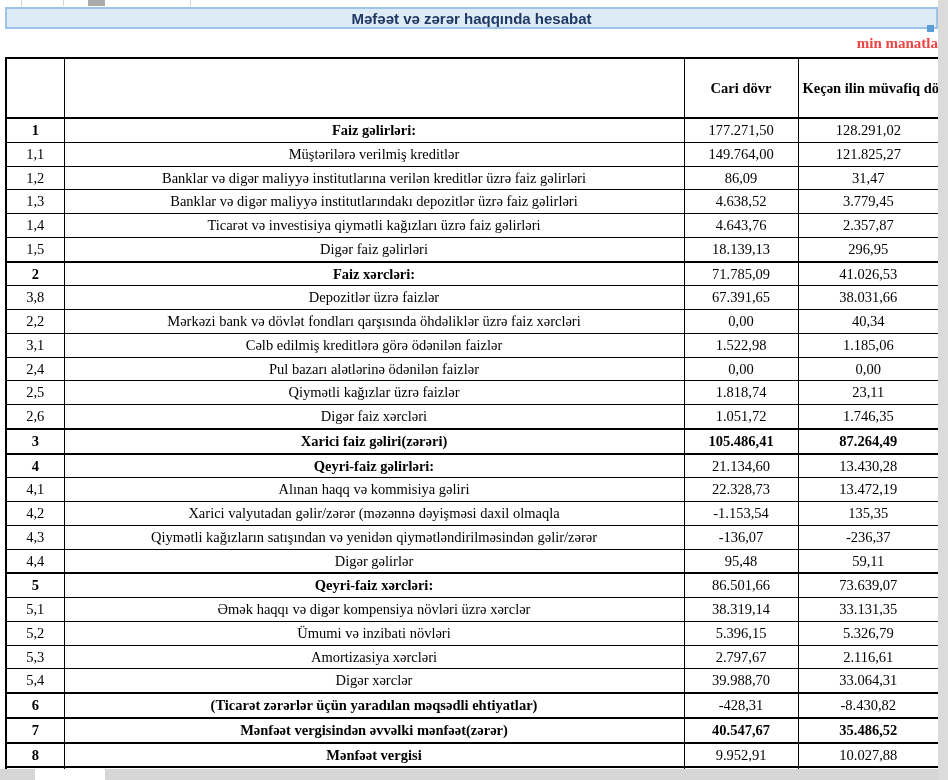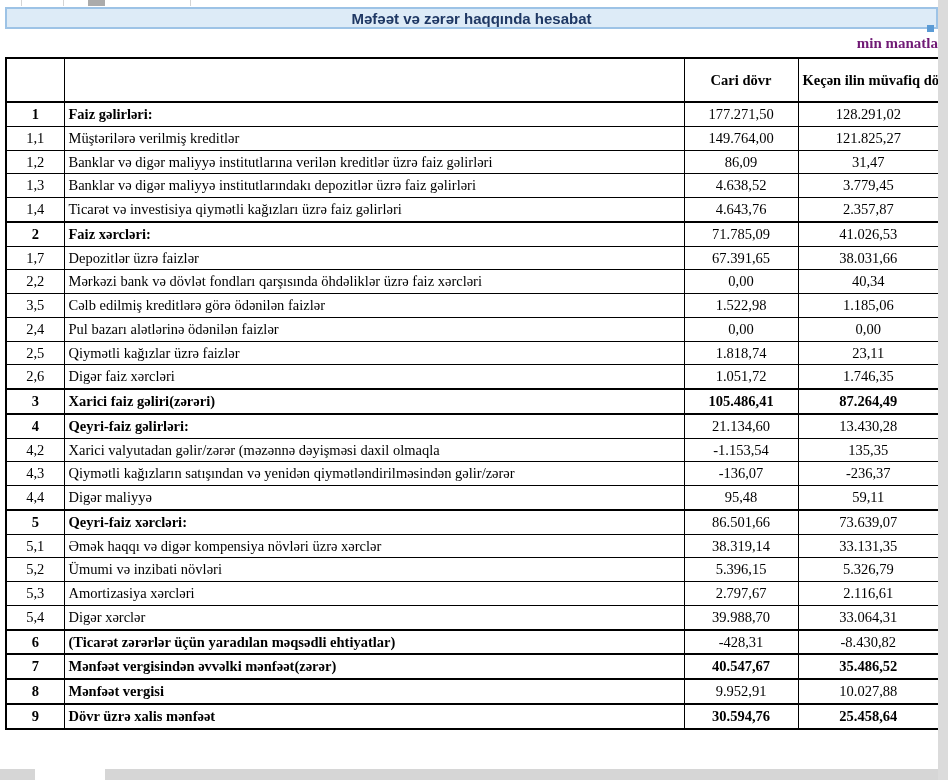--- a/index.html
+++ b/index.html
@@ -25,40 +25,40 @@
     background:var(--title-bg); border:2px solid var(--title-border);
     display:flex;align-items:center;justify-content:center;
   }
   .title-bar span{
     font-family:"Liberation Sans","DejaVu Sans",sans-serif;
     font-weight:bold;font-size:15px;color:var(--title-text);
   }
   .sel-handle{position:absolute;left:927px;top:25px;width:7px;height:7px;background:var(--handle);z-index:3;}
 
   .unit-note{
-    position:absolute;right:10px;top:35px;font-weight:bold;font-size:15px;color:#701a75;
+    position:absolute;right:10px;top:35px;font-weight:bold;font-size:15px;color:#ef4444;
   }
 
   
   table.report{
     position:absolute;left:5px;top:57px;width:933px;
     border-collapse:collapse;table-layout:fixed;
     border:2px solid #000;
   }
   table.report td{
     border:1px solid #000; padding:0 4px; overflow:hidden;
     font-size:14.5px; color:#000; white-space:nowrap; box-sizing:border-box;
   }
   thead td{
-    height:44px; text-align:center; vertical-align:middle;
+    height:60px; text-align:center; vertical-align:middle;
     font-weight:bold; font-size:15px; white-space:normal; line-height:1.25;
   }
   tbody td{height:22.75px; line-height:22.75px;}
   td.c-num{text-align:center;}
-  td.c-label{text-align:left;}
+  td.c-label{text-align:center;}
   td.c-val{text-align:center;}
   .b{font-weight:bold;}
   tr.section td{border-top:2px solid #000;}
 </style>
 </head>
 <body>
 
 <div class="sheet">
 
   <div class="top-strip">
@@ -114,40 +114,46 @@
           <td class="c-label">Banklar və digər maliyyə institutlarındakı depozitlər üzrə faiz gəlirləri</td>
           <td class="c-val">4.638,52</td>
           <td class="c-val">3.779,45</td>
         </tr>
         <tr>
           <td class="c-num">1,4</td>
           <td class="c-label">Ticarət və investisiya qiymətli kağızları üzrə faiz gəlirləri</td>
           <td class="c-val">4.643,76</td>
           <td class="c-val">2.357,87</td>
         </tr>
+        <tr>
+          <td class="c-num">1,5</td>
+          <td class="c-label">Digər faiz gəlirləri</td>
+          <td class="c-val">18.139,13</td>
+          <td class="c-val">296,95</td>
+        </tr>
         <tr class="section">
           <td class="c-num b">2</td>
           <td class="c-label b">Faiz xərcləri:</td>
           <td class="c-val">71.785,09</td>
           <td class="c-val">41.026,53</td>
         </tr>
         <tr>
-          <td class="c-num">1,7</td>
+          <td class="c-num">3,8</td>
           <td class="c-label">Depozitlər üzrə faizlər</td>
           <td class="c-val">67.391,65</td>
           <td class="c-val">38.031,66</td>
         </tr>
         <tr>
           <td class="c-num">2,2</td>
           <td class="c-label">Mərkəzi bank və dövlət fondları qarşısında öhdəliklər üzrə faiz xərcləri</td>
           <td class="c-val">0,00</td>
           <td class="c-val">40,34</td>
         </tr>
         <tr>
-          <td class="c-num">3,5</td>
+          <td class="c-num">3,1</td>
           <td class="c-label">Cəlb edilmiş kreditlərə görə ödənilən faizlər</td>
           <td class="c-val">1.522,98</td>
           <td class="c-val">1.185,06</td>
         </tr>
         <tr>
           <td class="c-num">2,4</td>
           <td class="c-label">Pul bazarı alətlərinə ödənilən faizlər</td>
           <td class="c-val">0,00</td>
           <td class="c-val">0,00</td>
         </tr>
@@ -169,34 +175,40 @@
           <td class="c-val b">105.486,41</td>
           <td class="c-val b">87.264,49</td>
         </tr>
         <tr class="section">
           <td class="c-num b">4</td>
           <td class="c-label b">Qeyri-faiz gəlirləri:</td>
           <td class="c-val">21.134,60</td>
           <td class="c-val">13.430,28</td>
         </tr>
         <tr>
+          <td class="c-num">4,1</td>
+          <td class="c-label">Alınan haqq və kommisiya gəliri</td>
+          <td class="c-val">22.328,73</td>
+          <td class="c-val">13.472,19</td>
+        </tr>
+        <tr>
           <td class="c-num">4,2</td>
           <td class="c-label">Xarici valyutadan gəlir/zərər (məzənnə dəyişməsi daxil olmaqla</td>
           <td class="c-val">-1.153,54</td>
           <td class="c-val">135,35</td>
         </tr>
         <tr>
           <td class="c-num">4,3</td>
           <td class="c-label">Qiymətli kağızların satışından və yenidən qiymətləndirilməsindən gəlir/zərər</td>
           <td class="c-val">-136,07</td>
           <td class="c-val">-236,37</td>
         </tr>
         <tr>
           <td class="c-num">4,4</td>
-          <td class="c-label">Digər maliyyə</td>
+          <td class="c-label">Digər gəlirlər</td>
           <td class="c-val">95,48</td>
           <td class="c-val">59,11</td>
         </tr>
         <tr class="section">
           <td class="c-num b">5</td>
           <td class="c-label b">Qeyri-faiz xərcləri:</td>
           <td class="c-val">86.501,66</td>
           <td class="c-val">73.639,07</td>
         </tr>
         <tr>

